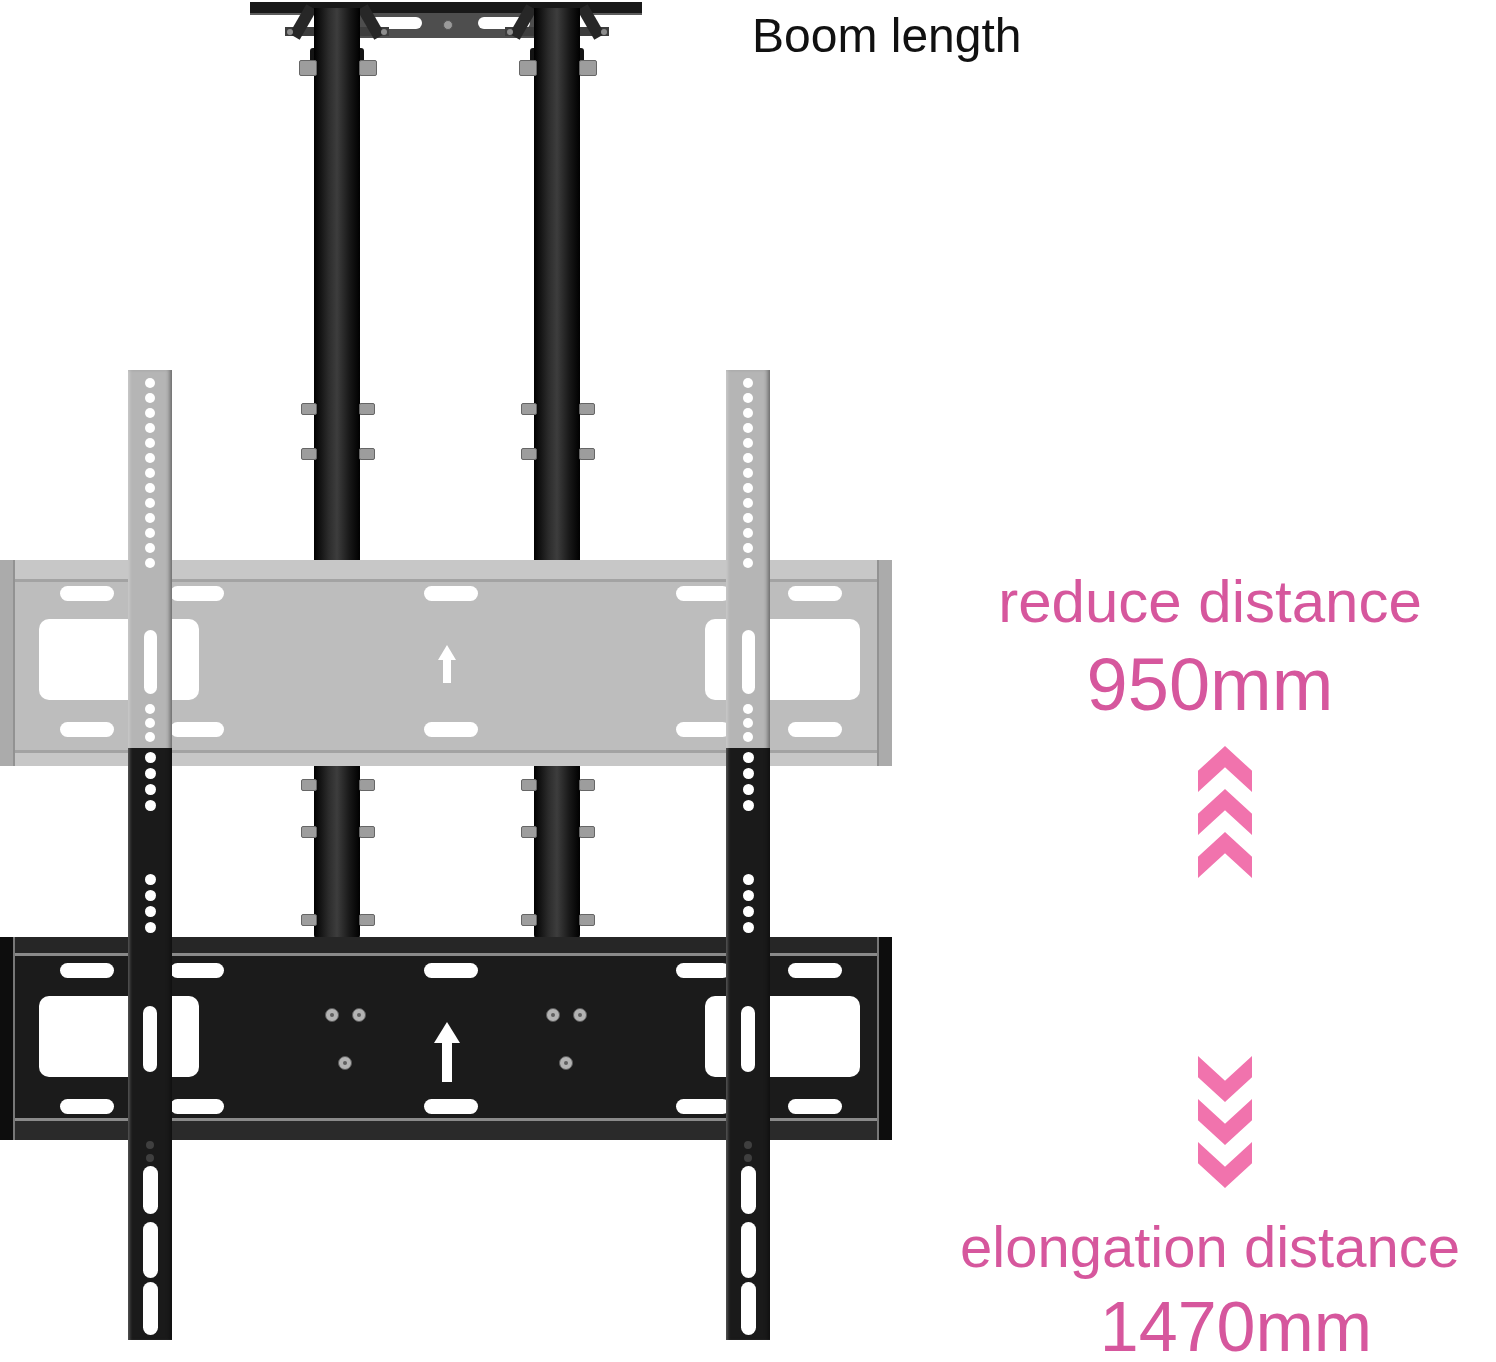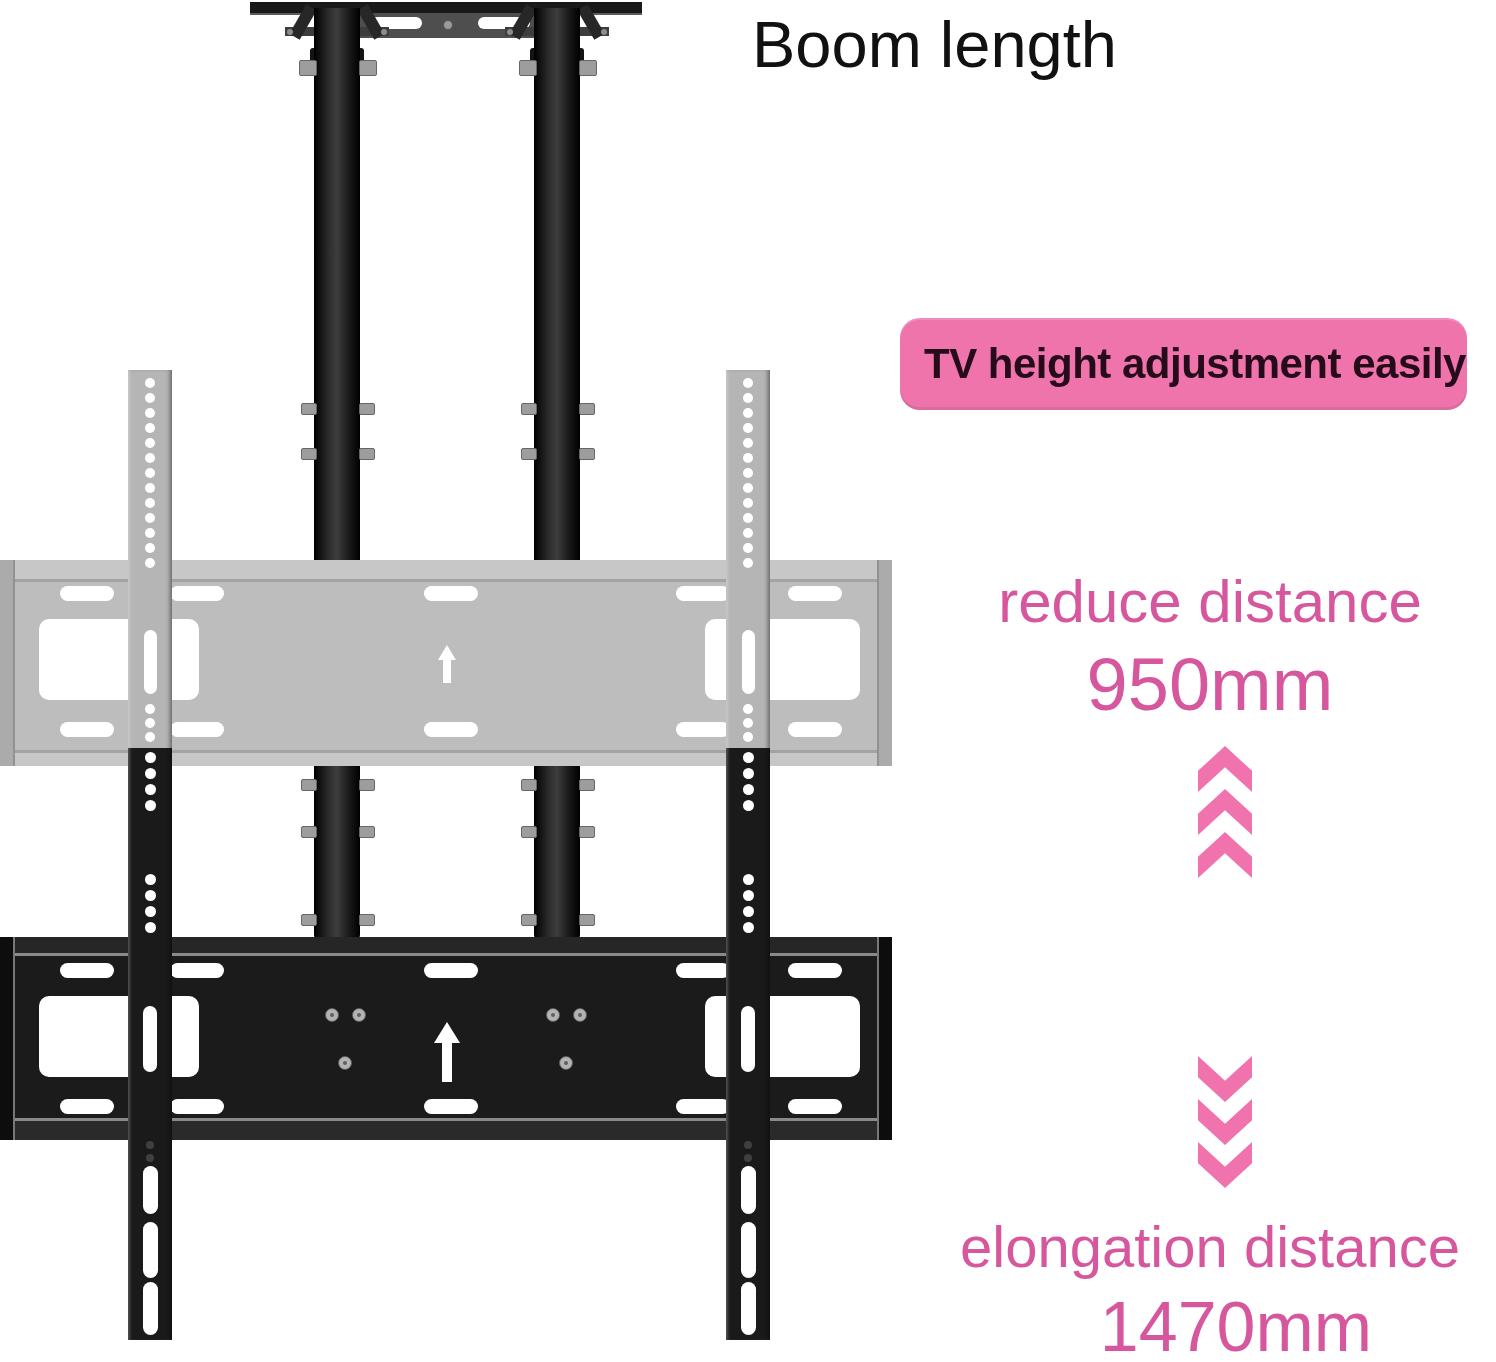--- a/index.html
+++ b/index.html
@@ -1,21 +1,21 @@
 <!DOCTYPE html>
 <html style="--accent-pink: #f173ad; --pink-text: #d6579d; --banner-bg: #ee74ab; --banner-text: #260b1b; --heading-text: #111111;"><head>
 <meta charset="utf-8">
 <style>
   html,body{margin:0;padding:0;background:#fff;}
   .stage{position:relative;width:1496px;height:1362px;background:#fff;overflow:hidden;
          font-family:"Liberation Sans","DejaVu Sans",sans-serif;}
 
   
   .heading-line{position:absolute;left:752px;color:var(--heading-text,#111);
-                font-size:65px;line-height:1;white-space:nowrap;letter-spacing:0;}
+                font-size:48px;line-height:1;white-space:nowrap;letter-spacing:0;}
   #head1{top:12px;} #head2{top:146px;}
 
   .banner{position:absolute;left:900px;top:318px;width:567px;height:92px;
           background:var(--banner-bg,#ee74ab);border-radius:20px;
           display:flex;align-items:center;padding-left:24px;box-sizing:border-box;
           box-shadow:inset 0 2px 0 rgba(255,255,255,.18), inset 0 -3px 0 rgba(0,0,0,.08);}
   .banner span{font-size:42px;font-weight:700;letter-spacing:-.5px;
                color:var(--banner-text,#260b1b);white-space:nowrap;}
 
   .pink{color:var(--pink-text,#d6579d);position:absolute;left:920px;width:580px;
@@ -240,23 +240,20 @@
         <div class="bscrew" style="left: 352px; top: 71px;"></div>
         <div class="bscrew" style="left: 338px; top: 119px;"></div>
         <div class="bscrew" style="left: 546px; top: 71px;"></div>
         <div class="bscrew" style="left: 573px; top: 71px;"></div>
         <div class="bscrew" style="left: 559px; top: 119px;"></div>
       </div>
     </div>
 
   <div class="heading-line" id="head1">Boom length</div>
 
-  <div class="banner">
-    <span>TV height adjustment easily</span>
-  </div>
 
   <div class="pink" id="reduce-label">reduce distance</div>
   <div class="pink" id="reduce-value">950mm</div>
 
   <div class="chev-col" id="chev-up" style="top:746px">
       <div class="chev up"></div>
       <div class="chev up"></div>
       <div class="chev up"></div>
     </div>
   <div class="chev-col" id="chev-down" style="top:1056px">

